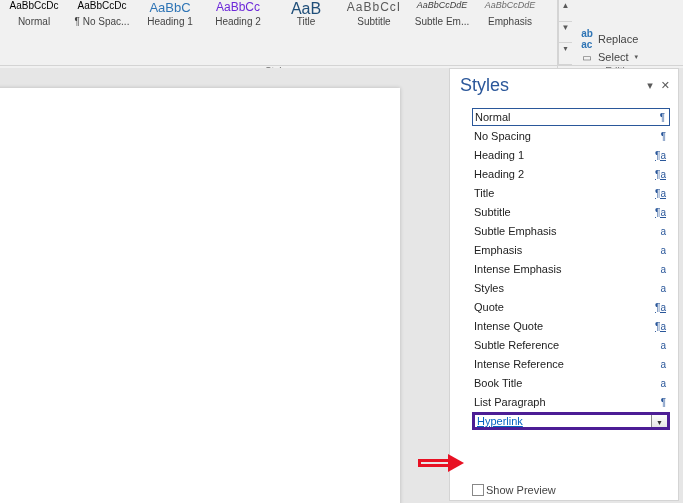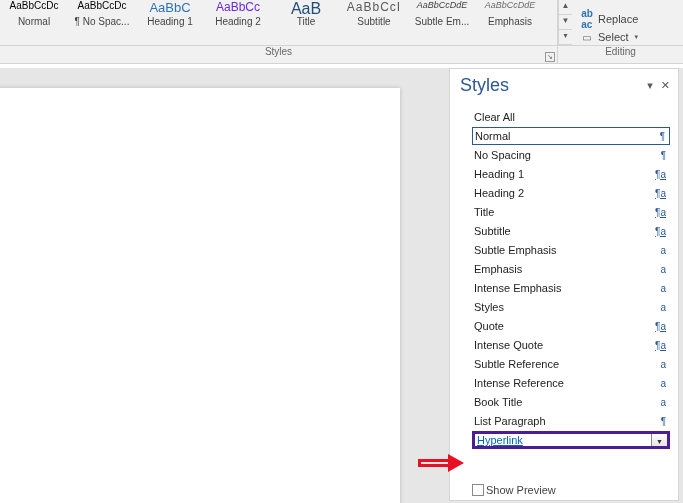--- a/index.html
+++ b/index.html
@@ -1,19 +1,19 @@
 <!DOCTYPE html>
 <html><head>
 <meta charset="utf-8">
 <style>
   * { box-sizing: border-box; margin: 0; padding: 0; }
   body { font-family: "Segoe UI", Tahoma, sans-serif; font-size: 11px; background: #fff; width: 683px; height: 503px; overflow: hidden; position: relative; }
   
   
-  .ribbon { background: #f1f1f1; border-bottom: 1px solid #d4d4d4; height: 46px; display: flex; }
+  .ribbon { background: #f1f1f1; border-bottom: 1px solid #d4d4d4; height: 66px; display: flex; }
   .styles-gallery { display: flex; align-items: flex-start; padding-top: 0; border-right: 1px solid #d4d4d4; width: 558px; overflow: hidden; }
   .style-item { width: 68px; text-align: center; cursor: pointer; }
   .style-preview { height: 14px; font-size: 10px; color: #6b6b6b; overflow: hidden; white-space: nowrap; }
   .sp-normal { color: #000; }
   .sp-head1 { color: #2e74b5; font-size: 13px; }
   .sp-head2 { color: #6d28d9; font-size: 12px; }
   .sp-title { color: #1f4e79; font-size: 16px; font-weight: 300; }
   .sp-sub { color: #5a5a5a; font-size: 12px; letter-spacing: 1px; }
   .sp-em { color: #404040; font-style: italic; font-size: 9px; }
   .sp-em2 { font-style: italic; font-size: 9px; }
@@ -128,24 +128,20 @@
 
 <div class="styles-pane">
   <div class="pane-header">
     <div class="pane-title">Styles</div>
     <div class="pane-ctrls">
       <span>▾</span>
       <span>✕</span>
     </div>
   </div>
   <div class="style-list" id="stylelist">
-    <div class="row">
-      <span>Clear All</span>
-        <span class="sym"></span>
-    </div>
   <div class="row sel">
         <span>Normal</span>
         <span class="sym">¶</span>
       </div>
       <div class="row">
         <span>No Spacing</span>
         <span class="sym">¶</span>
       </div>
       <div class="row">
         <span>Heading 1</span>

